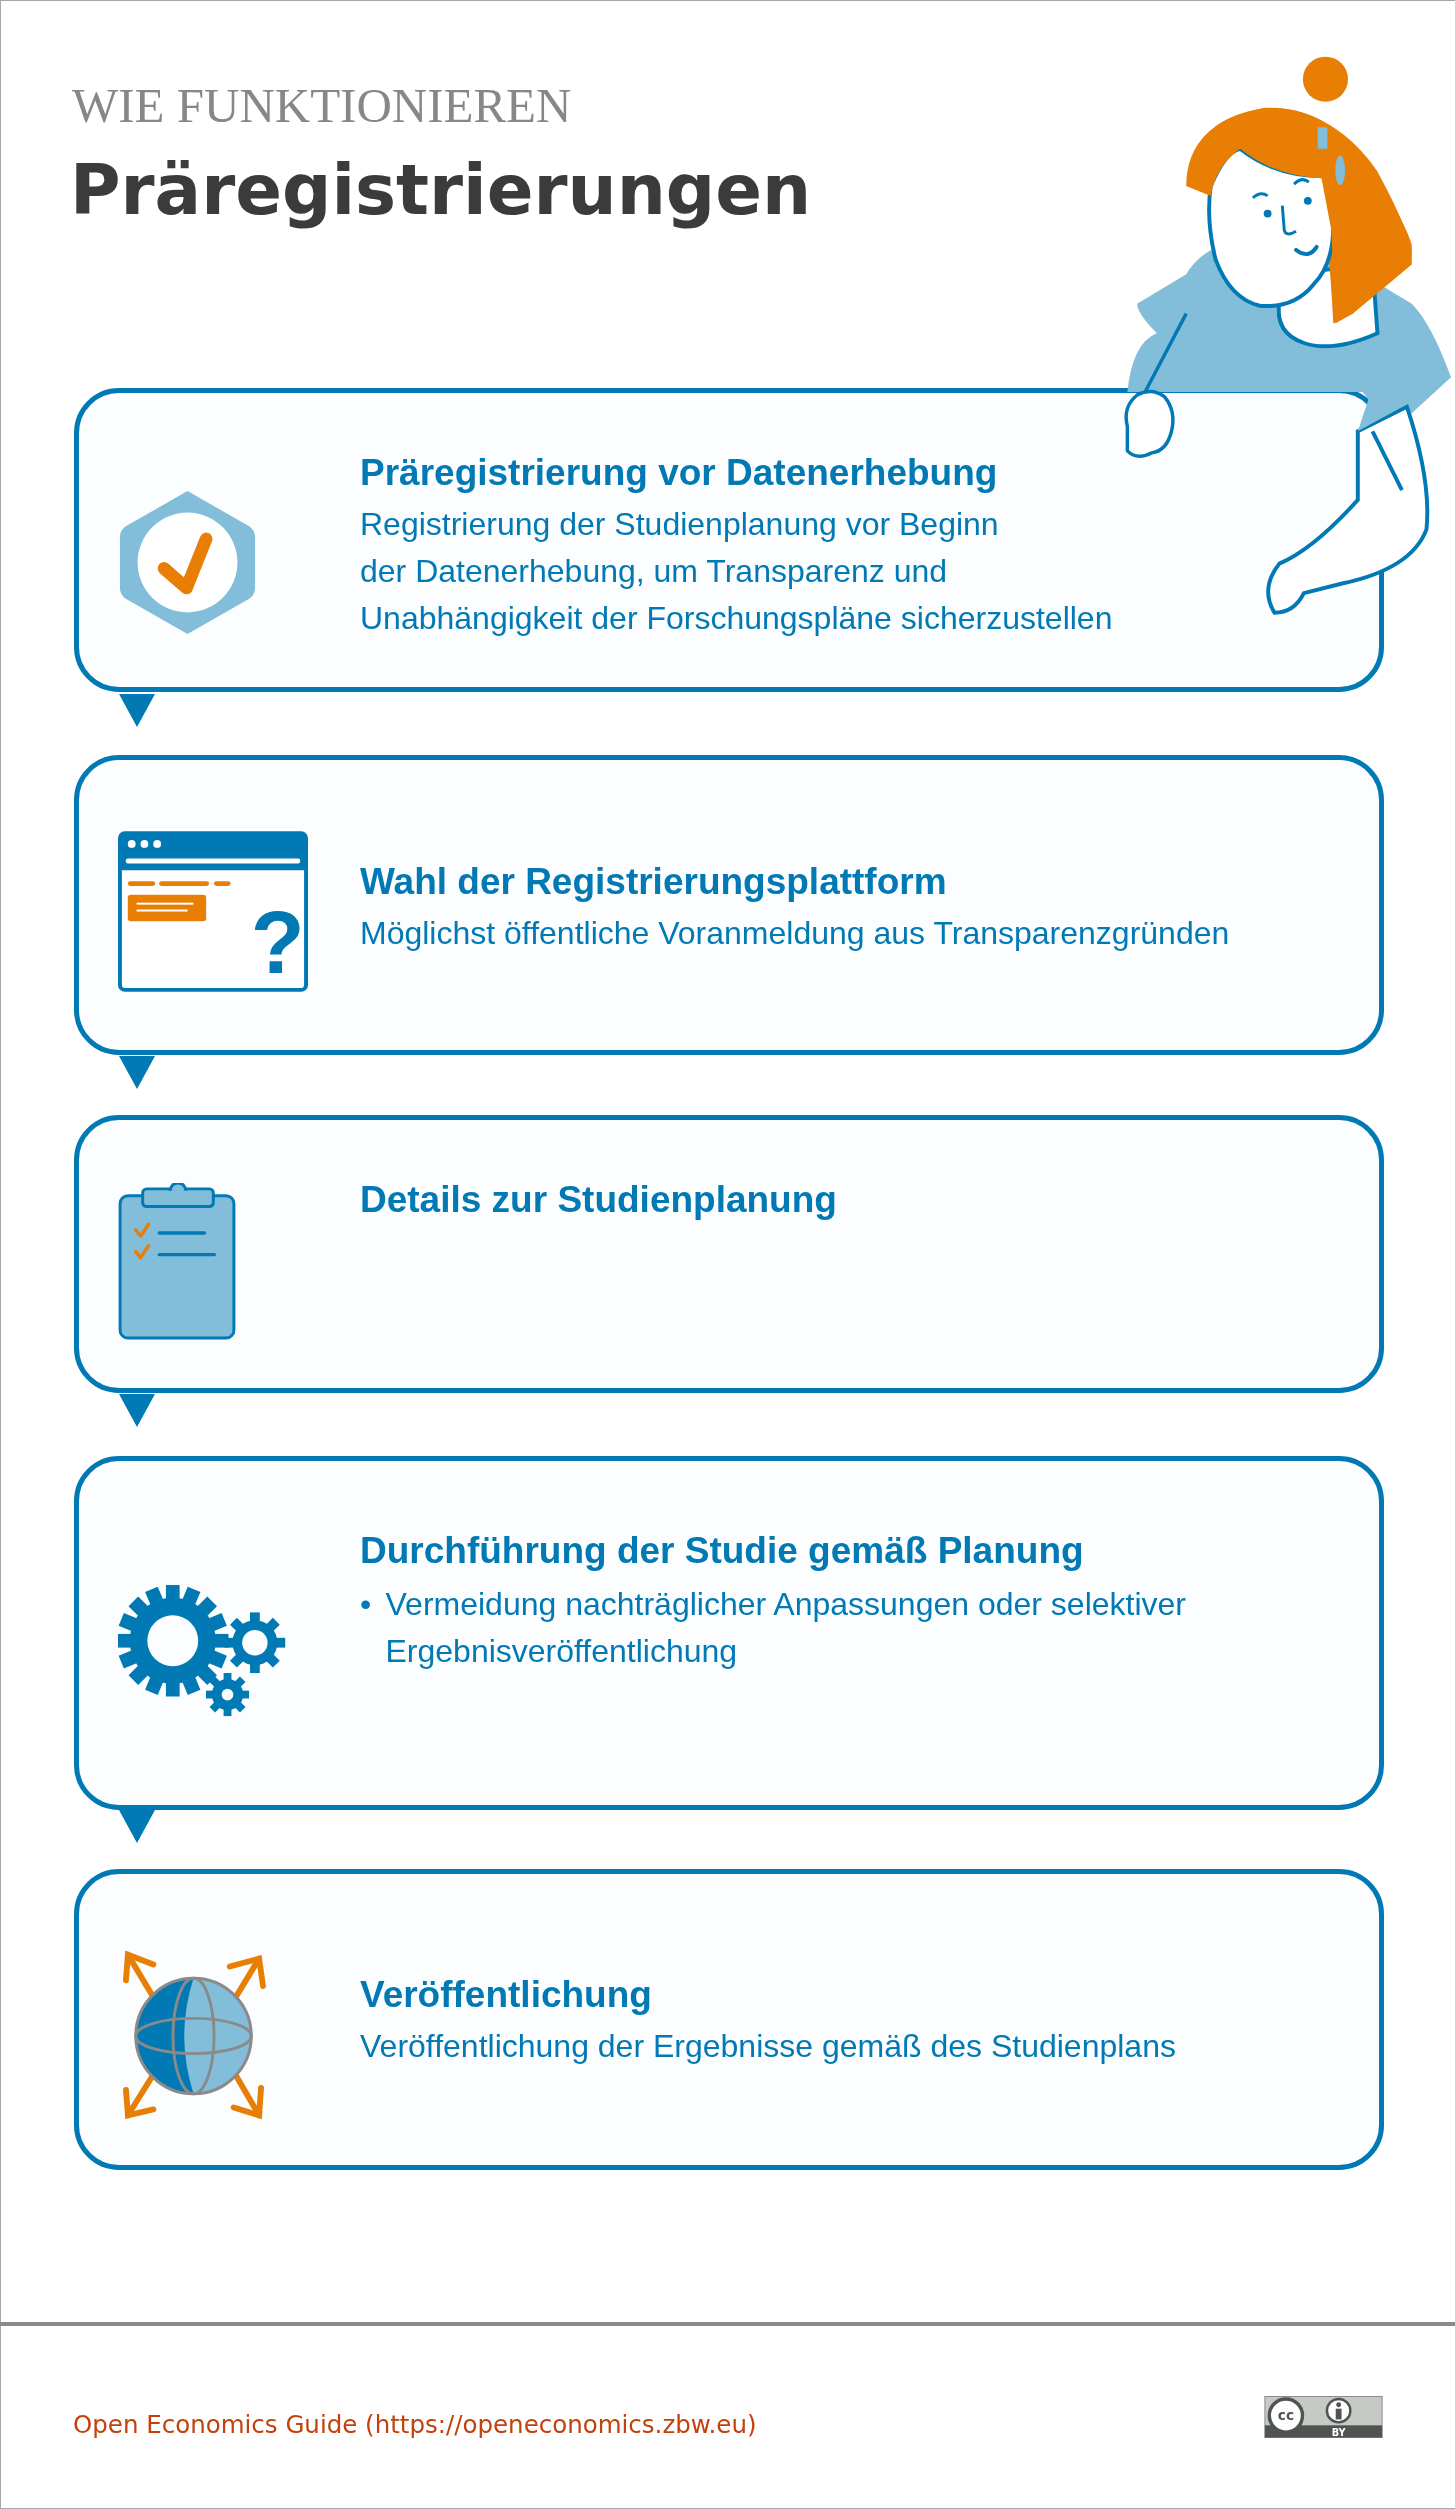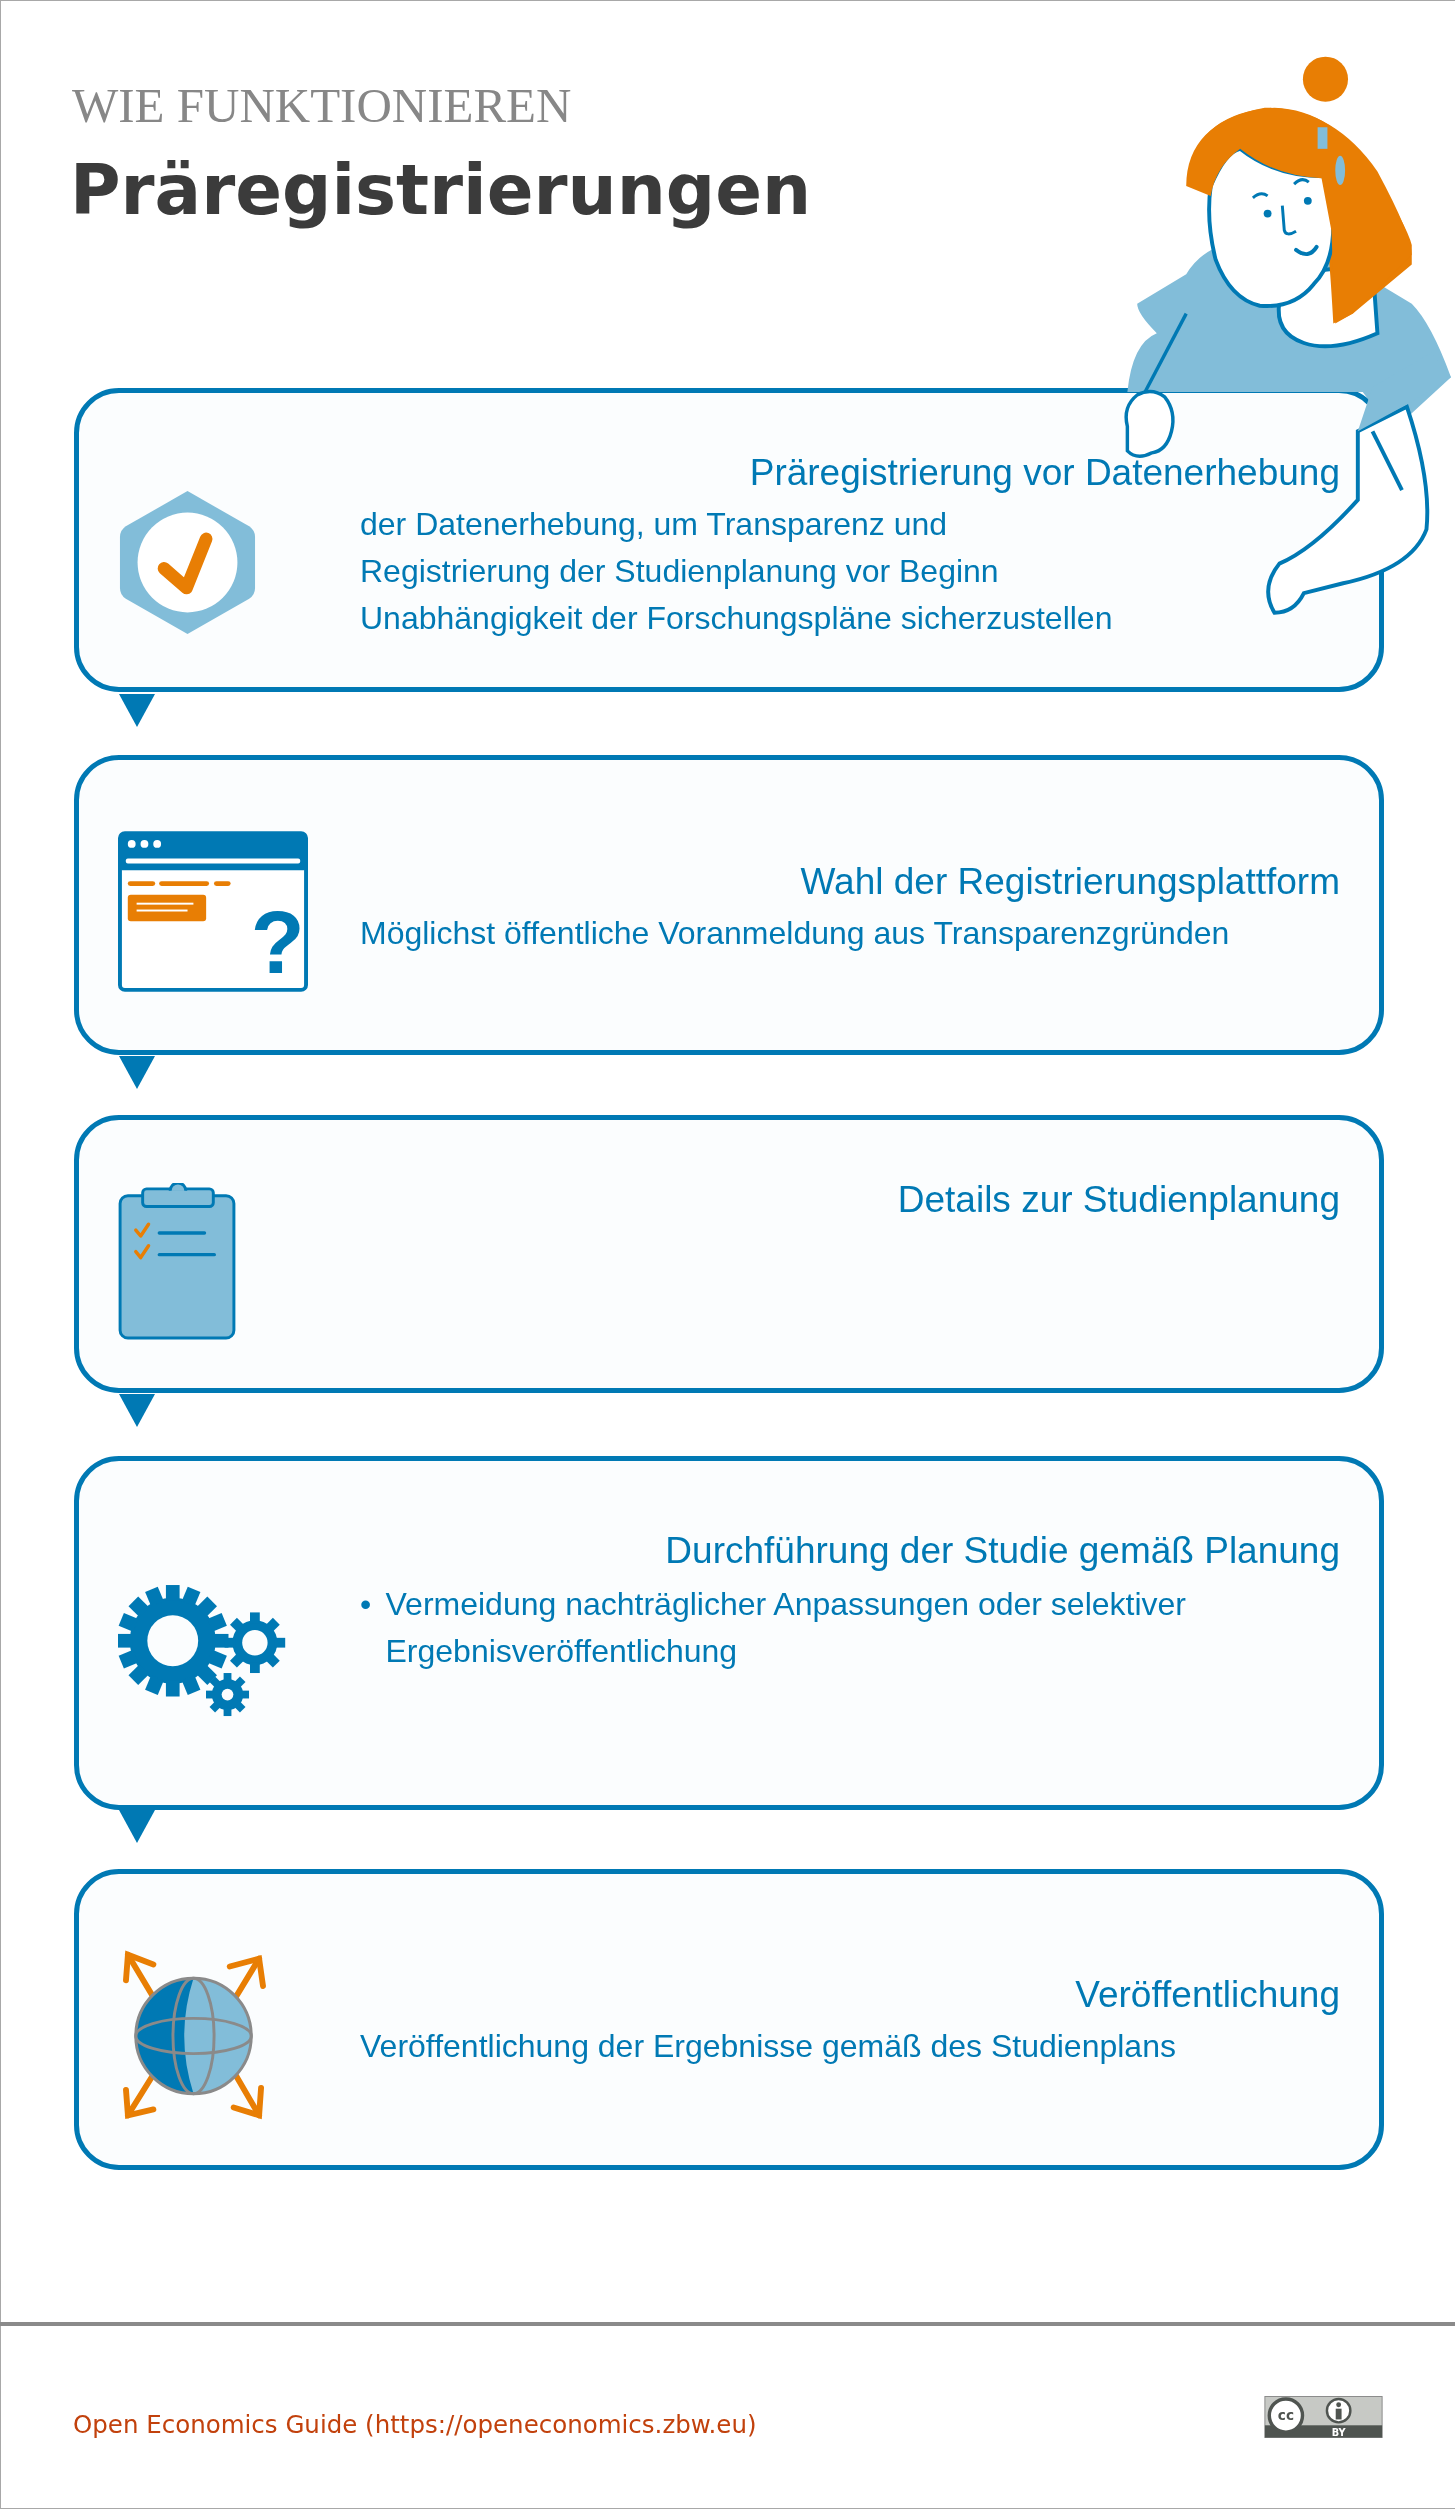--- a/index.html
+++ b/index.html
@@ -27,21 +27,21 @@
     border: 5.9px solid #0079b4; border-radius: 45px;
     background: #fbfdfe; box-sizing: content-box;
   }
   .tail {
     position: absolute; left: 119px; width: 0; height: 0;
     border-left: 18.6px solid transparent; border-right: 18.6px solid transparent;
     border-top: 33px solid #0079b4;
   }
   .card-icon { position: absolute; left: 39px; }
   .card-text { position: absolute; left: 281px; right: 39px; color: #0079b4; }
-  .card-title { font-weight: normal; font-size: 37px; line-height: 45px; white-space: nowrap; text-align: right; }
+  .card-title { font-weight: bold; font-size: 37px; line-height: 45px; white-space: nowrap; }
   .card-body { font-size: 32px; line-height: 47px; margin-top: 5.9px; }
   .card-body .line { display: block; white-space: nowrap; }
   .bullets { list-style: none; margin: 7.8px 0 0 0; padding: 0; font-size: 32px; line-height: 47px; }
   .bullets li { position: relative; padding-left: 25.5px; margin-bottom: 7.8px; }
   .bullets li::before { content: "•"; position: absolute; left: 0; top: 0; }
   .woman { position: absolute; left: 1039px; top: 39px; width: 417px; height: 608px; pointer-events: none; }
   .footer-rule { position: absolute; left: 0; top: 2322px; width: 1456px; height: 3.9px; background: #8a8a8a; }
   .footer-text {
     position: absolute; left: 73px; top: 2407px;
     font-family: "DejaVu Sans", sans-serif; font-size: 24.5px; line-height: 35px; color: #c2410c; white-space: nowrap;
@@ -60,22 +60,22 @@
   <div class="card-icon" style="top:96px; left:39px;">
     <svg width="139" height="147" viewBox="0 0 142 150">
       <path d="M71 2 L134 38 Q140 42 140 49 L140 101 Q140 108 134 112 L71 148 L8 112 Q2 108 2 101 L2 49 Q2 42 8 38 Z" fill="#82bdd9"></path>
       <circle cx="71" cy="75" r="51" fill="#ffffff"></circle>
       <path d="M47 81 L70 101 L90 51" fill="none" stroke="#e87e04" stroke-width="13" stroke-linecap="round" stroke-linejoin="round"></path>
     </svg>
   </div>
   <div class="card-text" style="top:57px;">
     <div class="card-title">Präregistrierung vor Datenerhebung</div>
     <div class="card-body">
+      <span class="line">Registrierung der Studienplanung vor Beginn</span>
       <span class="line">der Datenerhebung, um Transparenz und</span>
-      <span class="line">Registrierung der Studienplanung vor Beginn</span>
       <span class="line">Unabhängigkeit der Forschungspläne sicherzustellen</span>
     </div>
   </div>
 </div>
 <div class="tail" style="top:694px;"></div>
 
 <div class="card" style="top:755px; height:290px;">
   <div class="card-icon" style="top:71px; left:39px;">
     <svg width="190" height="161" viewBox="0 0 194 164">
       <rect x="2" y="2" width="190" height="160" rx="5" fill="#ffffff" stroke="#0079b4" stroke-width="4"></rect>

